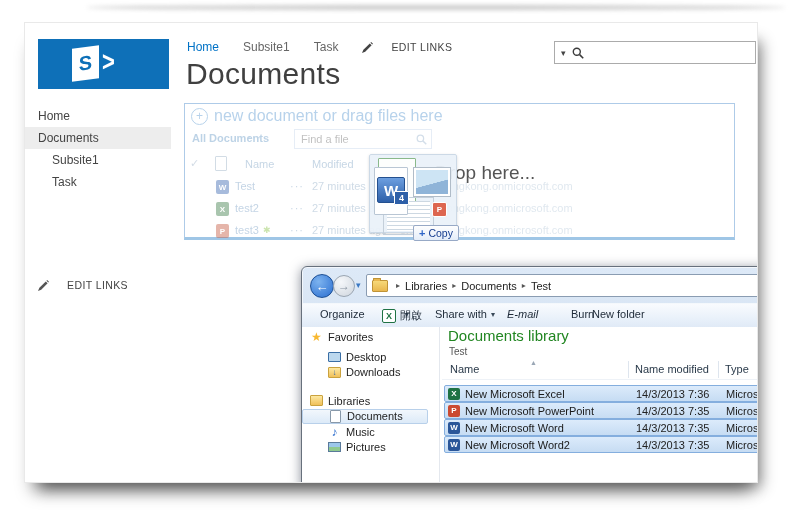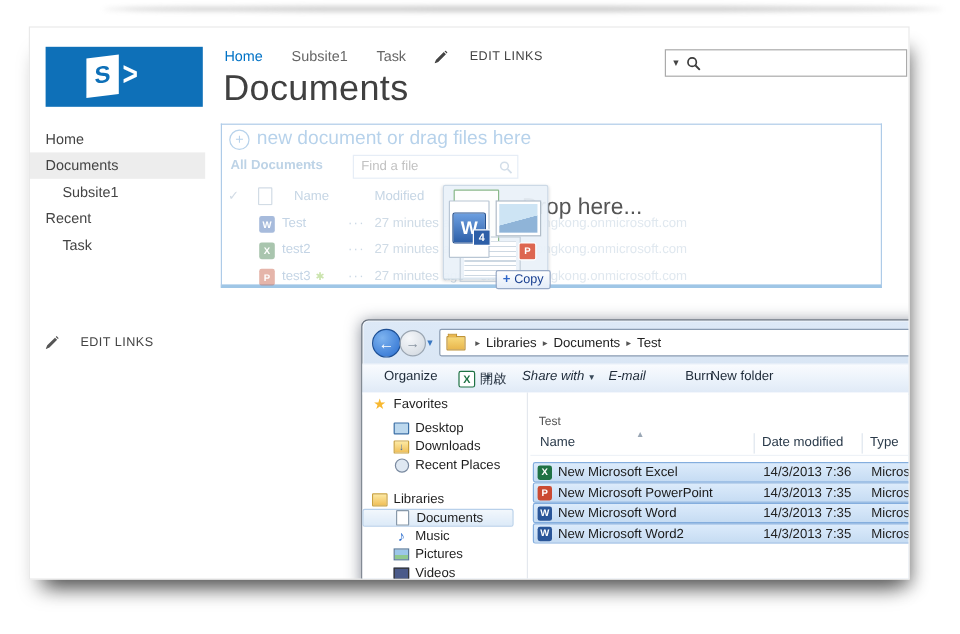--- a/index.html
+++ b/index.html
@@ -186,21 +186,20 @@
         <line x1="7.6" y1="7.6" x2="11.2" y2="11.2" stroke="#3b3b3b" stroke-width="1.6"></line>
       </svg>
   </div>
 
   <div class="abs sp-title">Documents</div>
 
   <div class="abs lnav">
     <div class="it">Home</div>
     <div class="it sel">Documents</div>
     <div class="it ind">Subsite1</div>
-    <div class="it">Recent</div>
     <div class="it ind">Task</div>
   </div>
   <div class="abs lnav-edit editlinks">
     <svg class="pencil" width="11" height="11" viewBox="0 0 12 12">
         <path d="M0 12 L1.5 8.5 L8.5 1.5 L10.5 3.5 L3.5 10.5 Z M9.2 .8 L11.2 2.8 L12 2 L10 0 Z" fill="#555"></path>
       </svg>
     <span>EDIT LINKS</span>
   </div>
 
   <div class="abs zone">
@@ -281,21 +280,21 @@
 
     <div class="abs toolbar">
       <span class="tb" style="left:18px;gap:40px;">
         <span>Organize</span>
         <span class="caret">▾</span>
       </span>
       <span class="tb" style="left:80px;">
         <span class="xlico">X</span>
         <span>開啟</span>
       </span>
-      <span class="tb" style="left:133px;font-style:italic;">
+      <span class="tb" style="left:133px;">
         <span>Share with</span>
         <span class="caret">▾</span>
       </span>
       <span class="tb" style="left:205px;font-style:italic;">
         <span>E-mail</span>
       </span>
       <span class="tb" style="left:252px;padding-left:17px;">
         <span>Burn</span>
       </span>
       <span class="tb" style="left:290px;">
@@ -319,63 +318,52 @@
           </span>
         <span>Desktop</span>
       </div>
       <div class="trow child">
         <span class="ti">
             <span class="ti-fold"></span>
             <span class="ti-down">↓</span>
           </span>
         <span>Downloads</span>
       </div>
+      <div class="trow gap">
+        <span class="ti">
+            <span class="ti-fold"></span>
+          </span>
+        <span>Libraries</span>
+      </div>
+      <div class="trow child sel">
+        <span class="ti">
+            <span class="ti-doc"></span>
+          </span>
+        <span>Documents</span>
+      </div>
       <div class="trow child">
         <span class="ti">
-            <span class="ti-clock"></span>
-          </span>
-        <span>Recent Places</span>
-      </div>
-      <div class="trow gap">
-        <span class="ti">
-            <span class="ti-fold"></span>
-          </span>
-        <span>Libraries</span>
-      </div>
-      <div class="trow child sel">
-        <span class="ti">
-            <span class="ti-doc"></span>
-          </span>
-        <span>Documents</span>
+            <span class="ti-music">♪</span>
+          </span>
+        <span>Music</span>
       </div>
       <div class="trow child">
         <span class="ti">
-            <span class="ti-music">♪</span>
-          </span>
-        <span>Music</span>
-      </div>
-      <div class="trow child">
-        <span class="ti">
             <span class="ti-pict"></span>
           </span>
         <span>Pictures</span>
       </div>
-      <div class="trow child">
-        <span class="ti">
-            <span class="ti-video"></span>
-          </span>
-        <span>Videos</span>
-      </div>
-    </div>
-
+    </div>
+
+    <div class="abs lib-title">Documents library</div>
     <div class="abs lib-sub">Test</div>
 
     <div class="abs sortcaret">▲</div>
     <div class="abs colhdr c1">Name</div>
-    <div class="abs colhdr c2">Date modified</div>
+    <div class="abs colhdr c2">Name modified</div>
     <div class="abs colhdr c3">Type</div>
     <div class="abs colsep" style="left:326px;"></div>
     <div class="abs colsep" style="left:416px;"></div>
     <div class="abs hdrline"></div>
 
     <div class="abs frow" style="top:118px;">
       <span class="ei excel">X</span>
       <span>New Microsoft Excel</span>
       <span class="fdate">14/3/2013 7:36</span>
       <span class="ftype">Microso</span>

